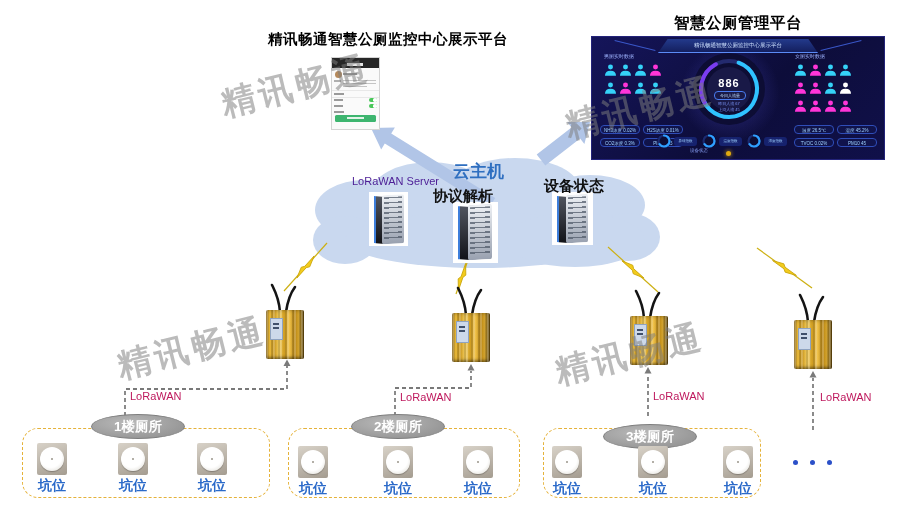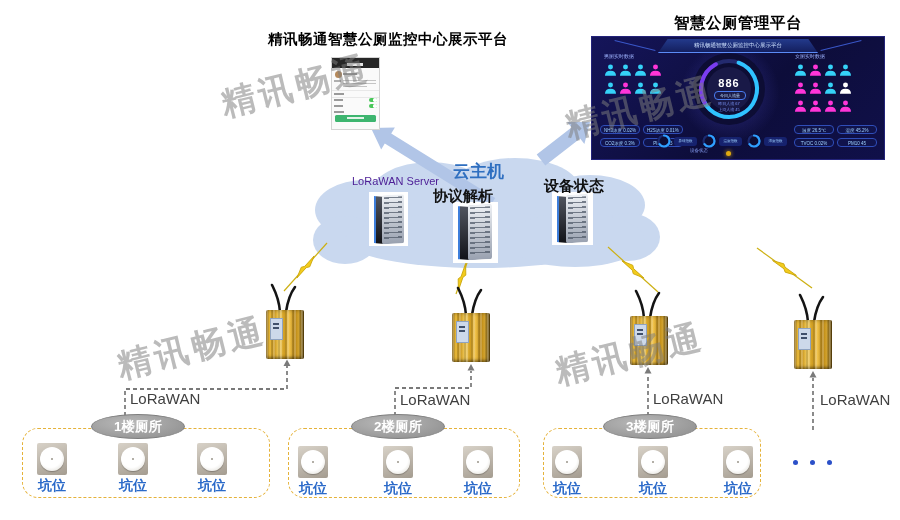--- a/index.html
+++ b/index.html
@@ -5,21 +5,21 @@
   html,body{margin:0;padding:0;}
   body{font-family:"Liberation Sans","DejaVu Sans",sans-serif;}
   #stage{position:relative;width:900px;height:520px;background:#ffffff;overflow:hidden;}
   .abs{position:absolute;}
   
   .note{font-size:14.5px;font-weight:600;color:#000000;letter-spacing:.5px;white-space:nowrap;z-index:6;font-family:Liberation Serif, serif;}
   .cloud-label{white-space:nowrap;z-index:6;}
   .lbl-host{color:#2f6fc0;font-size:17px;font-weight:600;}
   .lbl-black-bold{color:#4c1d95;font-size:11px;font-weight:400;}
   .lbl-black{color:#111;font-size:15px;font-weight:600;}
-  .lorawan{color:#404040;font-size:15px;z-index:6;white-space:nowrap;}
+  .lorawan{color:#be185d;font-size:11px;z-index:6;white-space:nowrap;}
   
   .wm{font-size:34px;font-weight:700;letter-spacing:4px;color:rgba(125,125,125,.52);
       transform:rotate(-14deg);transform-origin:left center;z-index:50;white-space:nowrap;pointer-events:none;}
   
   .phone{width:47px;height:71px;background:#fafafa;border:1px solid #d4d4d4;z-index:4;}
   .phone .bar{position:absolute;background:#c4c4c4;}
   .phone .hdr{position:absolute;left:0;top:0;width:100%;height:10px;background:#262626;}
   .phone .title{position:absolute;left:15px;top:5px;width:16px;height:2.5px;background:#e6e6e6;}
   .phone .avatar{position:absolute;left:3px;top:13px;width:7px;height:7px;border-radius:50%;background:#b5895b;}
   .phone .tgl{position:absolute;width:8px;height:4.5px;border-radius:3px;background:#49c759;}
@@ -415,21 +415,21 @@
         <div class="disc"></div>
         <div class="dot"></div>
       </div>
       <div class="abs stall-label" style="left: 378px; top: 480px; width: 40px;">坑位</div>
       <div class="abs sensor" style="left: 463px; top: 446px;">
         <div class="disc"></div>
         <div class="dot"></div>
       </div>
       <div class="abs stall-label" style="left: 458px; top: 480px; width: 40px;">坑位</div>
       <div class="abs grp-box" style="left: 543px; top: 428px; width: 216px; height: 68px;"></div>
-      <div class="abs grp-badge" style="left: 603px; top: 414px; width: 92px;">3楼厕所</div>
+      <div class="abs grp-badge" style="left: 603px; top: 424px; width: 92px;">3楼厕所</div>
       <div class="abs sensor" style="left: 552px; top: 446px;">
         <div class="disc"></div>
         <div class="dot"></div>
       </div>
       <div class="abs stall-label" style="left: 547px; top: 480px; width: 40px;">坑位</div>
       <div class="abs sensor" style="left: 638px; top: 446px;">
         <div class="disc"></div>
         <div class="dot"></div>
       </div>
       <div class="abs stall-label" style="left: 633px; top: 480px; width: 40px;">坑位</div>

